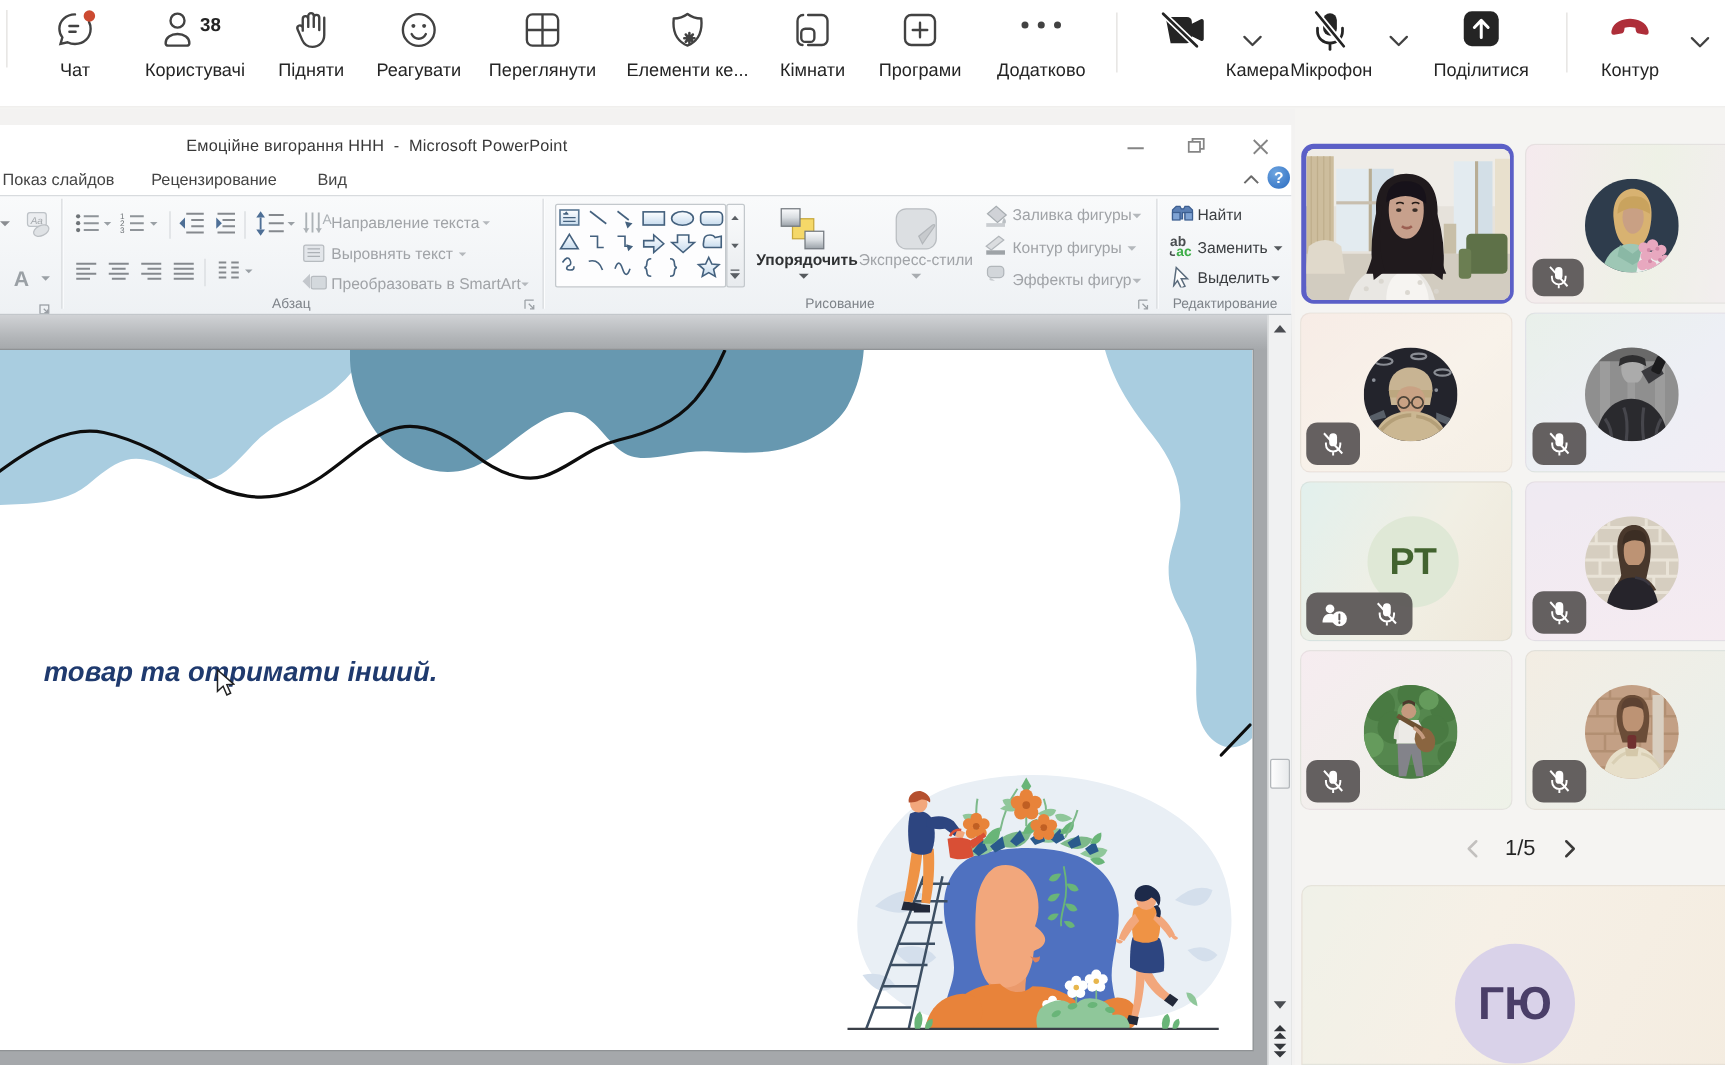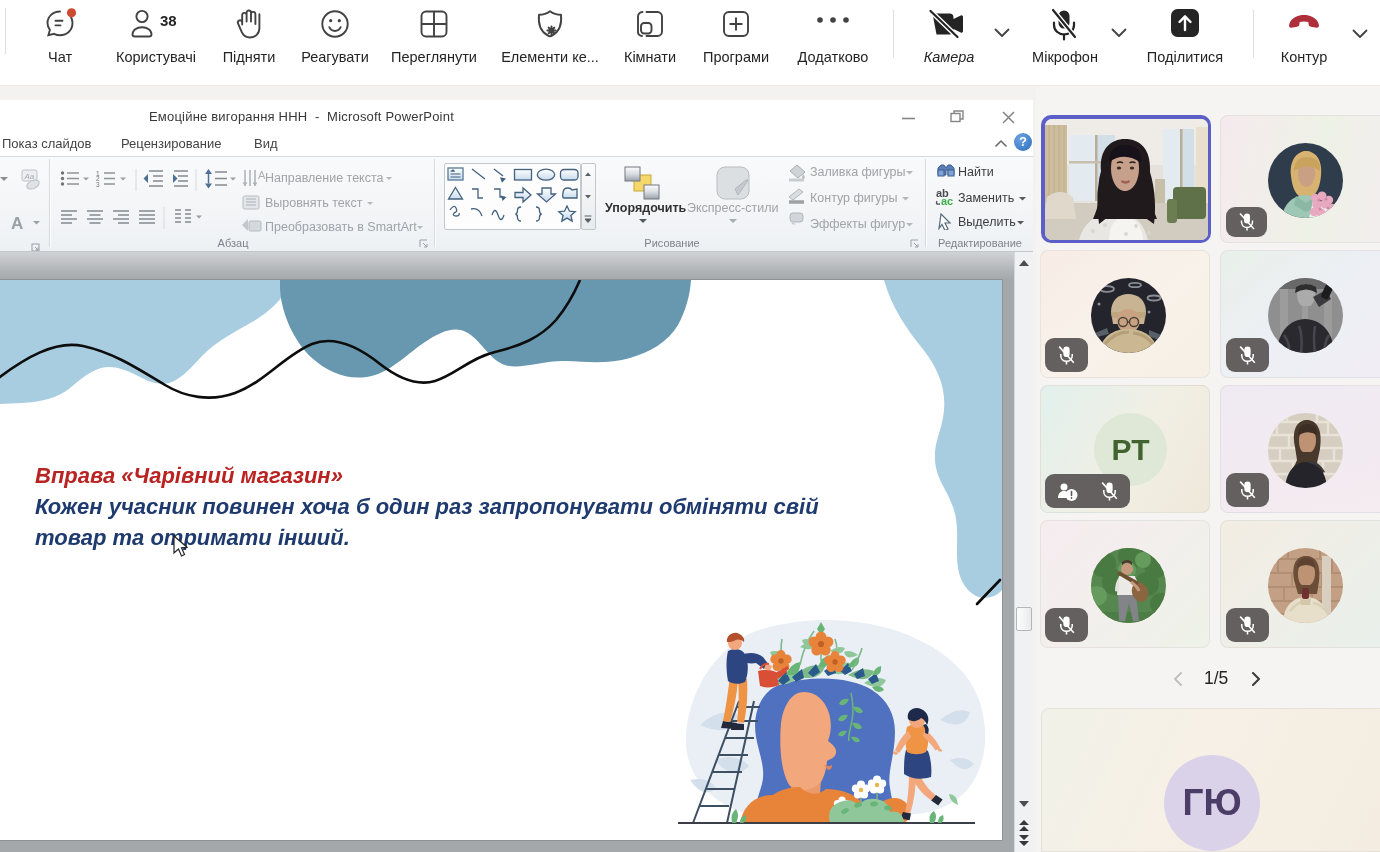--- a/index.html
+++ b/index.html
@@ -106,21 +106,21 @@
     <div class="vdiv" style="left:893px;"></div>
 
     <svg class="tbicon" style="left:947px;" width="40" height="32" viewBox="0 0 40 32">
       <path d="M5.5 5.5 h17 a4 4 0 0 1 4 4 v1.5 l7.2-3.6 a1.6 1.6 0 0 1 2.3 1.4 v14.4 a1.6 1.6 0 0 1-2.3 1.4 l-7.2-3.6 v1.5 a4 4 0 0 1-4 4 h-13 z" fill="#242424"></path>
       <path d="M3 2.5 L31 29.5" stroke="#ffffff" stroke-width="5"></path>
       <path d="M3.5 3 L30.5 29" stroke="#242424" stroke-width="2.2" stroke-linecap="round"></path>
     </svg>
     <svg class="tbicon" style="left:1002px; top:28px;" width="16" height="10" viewBox="0 0 16 10">
       <path d="M1.5 1.5 L8 8 L14.5 1.5" fill="none" stroke="#424242" stroke-width="1.8" stroke-linecap="round" stroke-linejoin="round"></path>
     </svg>
-    <div class="tblabel" style="left:949px;font-style:italic;">Камера</div>
+    <div class="tblabel" style="left:1006px;">Камера</div>
 
     <svg class="tbicon" style="left:1064px;" width="36" height="34" viewBox="0 0 36 34">
       <rect x="12.5" y="2.5" width="11" height="18" rx="5.5" fill="#242424"></rect>
       <path d="M8 14.5 v2.5 c0 5.5 4.5 9.5 10 9.5 s10-4 10-9.5 v-2.5" fill="none" stroke="#242424" stroke-width="2.2" stroke-linecap="round"></path>
       <path d="M18 26.5 V31.5" stroke="#242424" stroke-width="2.2" stroke-linecap="round"></path>
       <path d="M6.5 1.5 L29.5 29.5" stroke="#ffffff" stroke-width="5"></path>
       <path d="M7 2 L29 29" stroke="#242424" stroke-width="2.2" stroke-linecap="round"></path>
     </svg>
     <svg class="tbicon" style="left:1119px; top:28px;" width="16" height="10" viewBox="0 0 16 10">
       <path d="M1.5 1.5 L8 8 L14.5 1.5" fill="none" stroke="#424242" stroke-width="1.8" stroke-linecap="round" stroke-linejoin="round"></path>
@@ -584,22 +584,20 @@
               <g fill="#69b578">
                 <path d="M112,208 q-2,-10 4,-14 q4,6 0,14 z"></path>
                 <path d="M120,208 q0,-7 6,-8 q1,6 -3,8 z"></path>
                 <path d="M310,208 q-2,-9 4,-12 q4,5 0,12 z"></path>
                 <path d="M318,208 q0,-7 5,-8 q2,5 -2,8 z"></path>
                 <path d="M338,190 q-8,-3 -9,-11 q8,0 9,11 z" fill="#8fc79a"></path>
               </g>
             </g>
           </svg>
           
-          <div class="sline" style="left:35px; top:183px; font-size:22px; color:#b92322;">Вправа «Чарівний магазин»</div>
-          <div class="sline" style="left:35px; top:214px; font-size:22px; color:#1f3a6e;">Кожен учасник повинен хоча б один раз запропонувати обміняти свій</div>
           <div class="sline" style="left:35px; top:245px; font-size:22px; color:#1f3a6e;">товар та отримати інший.</div>
           
           <svg class="abs" style="left:172px; top:255px;" width="16" height="24" viewBox="0 0 16 24">
             <path d="M2 1 L2 18 L6.5 14 L9.5 21 L12.5 19.5 L9.5 12.8 L15 12.3 Z" fill="#ffffff" stroke="#222" stroke-width="1.2"></path>
           </svg>
         </div>
         <div id="vscroll">
           <svg class="abs" style="left:2px; top:6px;" width="14" height="10" viewBox="0 0 14 10">
             <path d="M2 8 L7 2 L12 8 Z" fill="#4a4d52"></path>
           </svg>

